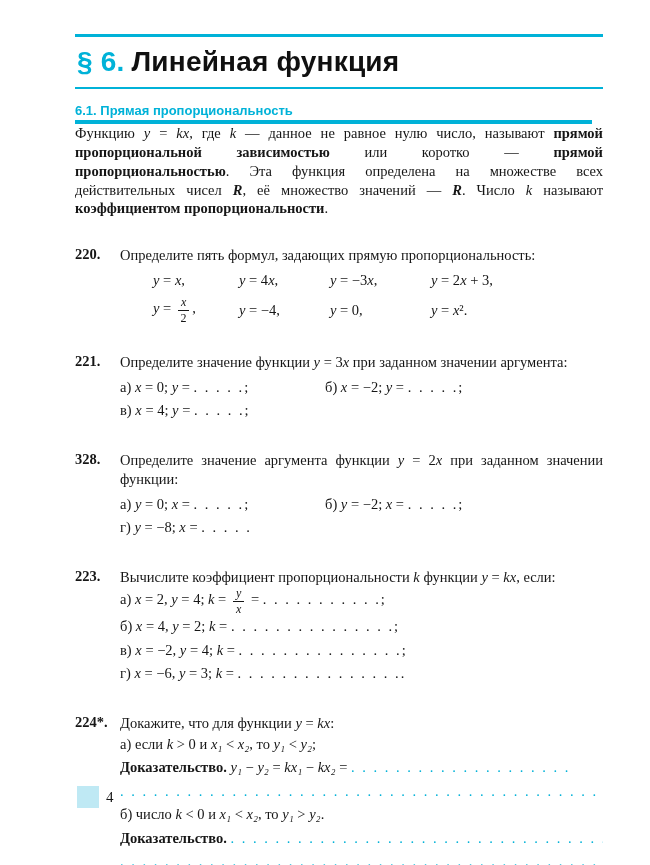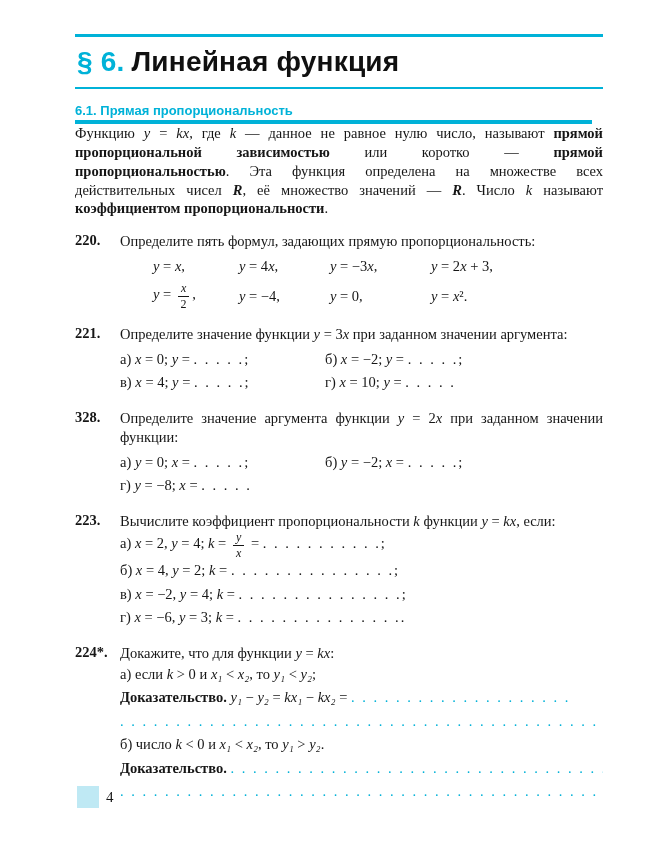--- a/index.html
+++ b/index.html
@@ -27,21 +27,21 @@
 
   .definition { display:flex; margin-top:2px;flex-direction:column; }
   .defbar { flex:0 0 4px; background:var(--accent); margin-right:11px; }
   .deftext { text-align:justify; line-height:1.3; }
 
   .b { font-weight:bold; }
   .i { font-style:italic; }
   .dots { letter-spacing:2px; }
   .cy { color:var(--accent); }
 
-  .problem { display:flex; margin-top:14px; }
+  .problem { display:flex; margin-top:28px; }
   .pnum { flex:0 0 45px; font-weight:bold; }
   .pbody { flex:1; min-width:0; }
   .statement { text-align:justify; line-height:1.32; }
 
   .frow { display:flex; padding-left:33px; margin-top:7px; align-items:center; }
   .fcell:nth-child(1){ flex:0 0 86px; }
   .fcell:nth-child(2){ flex:0 0 91px; }
   .fcell:nth-child(3){ flex:0 0 101px; }
   .fcell:nth-child(4){ flex:1; }
 
@@ -104,21 +104,20 @@
   </div>
 
   <div class="problem">
     <div class="pnum">221.</div>
     <div class="pbody">
       <p class="statement"><span>Определите значение функции </span><span class="i">y</span><span> = 3</span><span class="i">x</span><span> при заданном значении аргумента:</span></p>
       <div class="items-grid">
         <span class="item"><span>а) </span><span class="i">x</span><span> = 0; </span><span class="i">y</span><span> = </span><span class="dots">. . . . .</span><span>;</span></span>
         <span class="item"><span>б) </span><span class="i">x</span><span> = −2; </span><span class="i">y</span><span> = </span><span class="dots">. . . . .</span><span>;</span></span>
         <span class="item"><span>в) </span><span class="i">x</span><span> = 4; </span><span class="i">y</span><span> = </span><span class="dots">. . . . .</span><span>;</span></span>
-        <span class="item"><span>г) </span><span class="i">x</span><span> = 10; </span><span class="i">y</span><span> = </span><span class="dots">. . . . .</span></span>
       </div>
     </div>
   </div>
 
   <div class="problem">
     <div class="pnum">328.</div>
     <div class="pbody">
       <p class="statement"><span>Определите значение аргумента функции </span><span class="i">y</span><span> = 2</span><span class="i">x</span><span> при заданном значении функции:</span></p>
       <div class="items-grid">
         <span class="item"><span>а) </span><span class="i">y</span><span> = 0; </span><span class="i">x</span><span> = </span><span class="dots">. . . . .</span><span>;</span></span>

